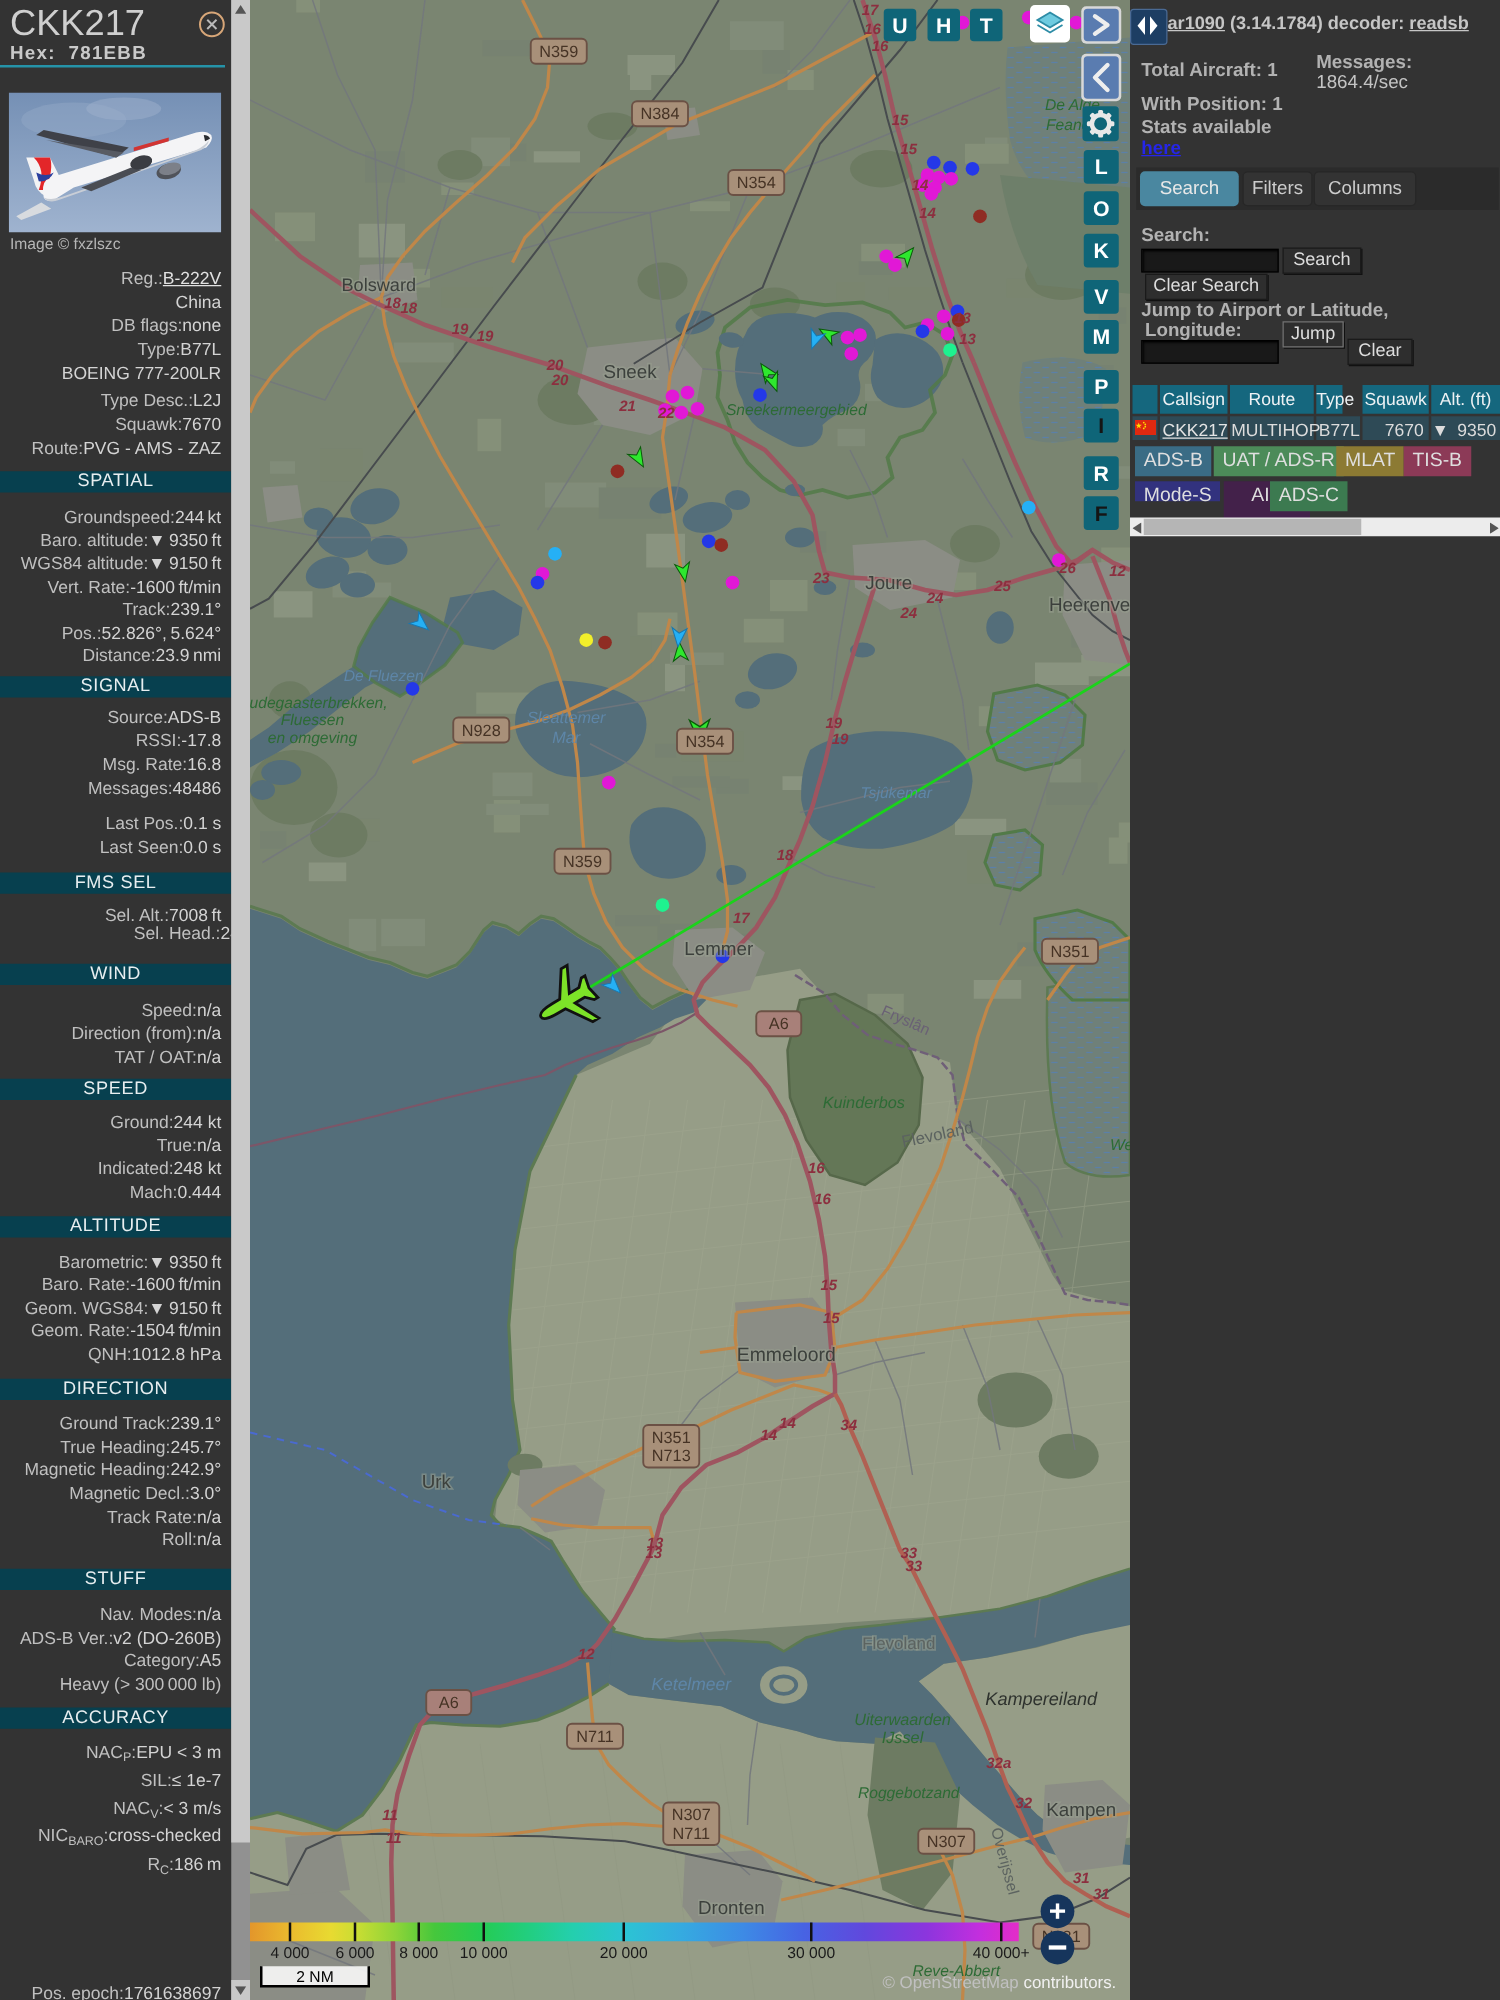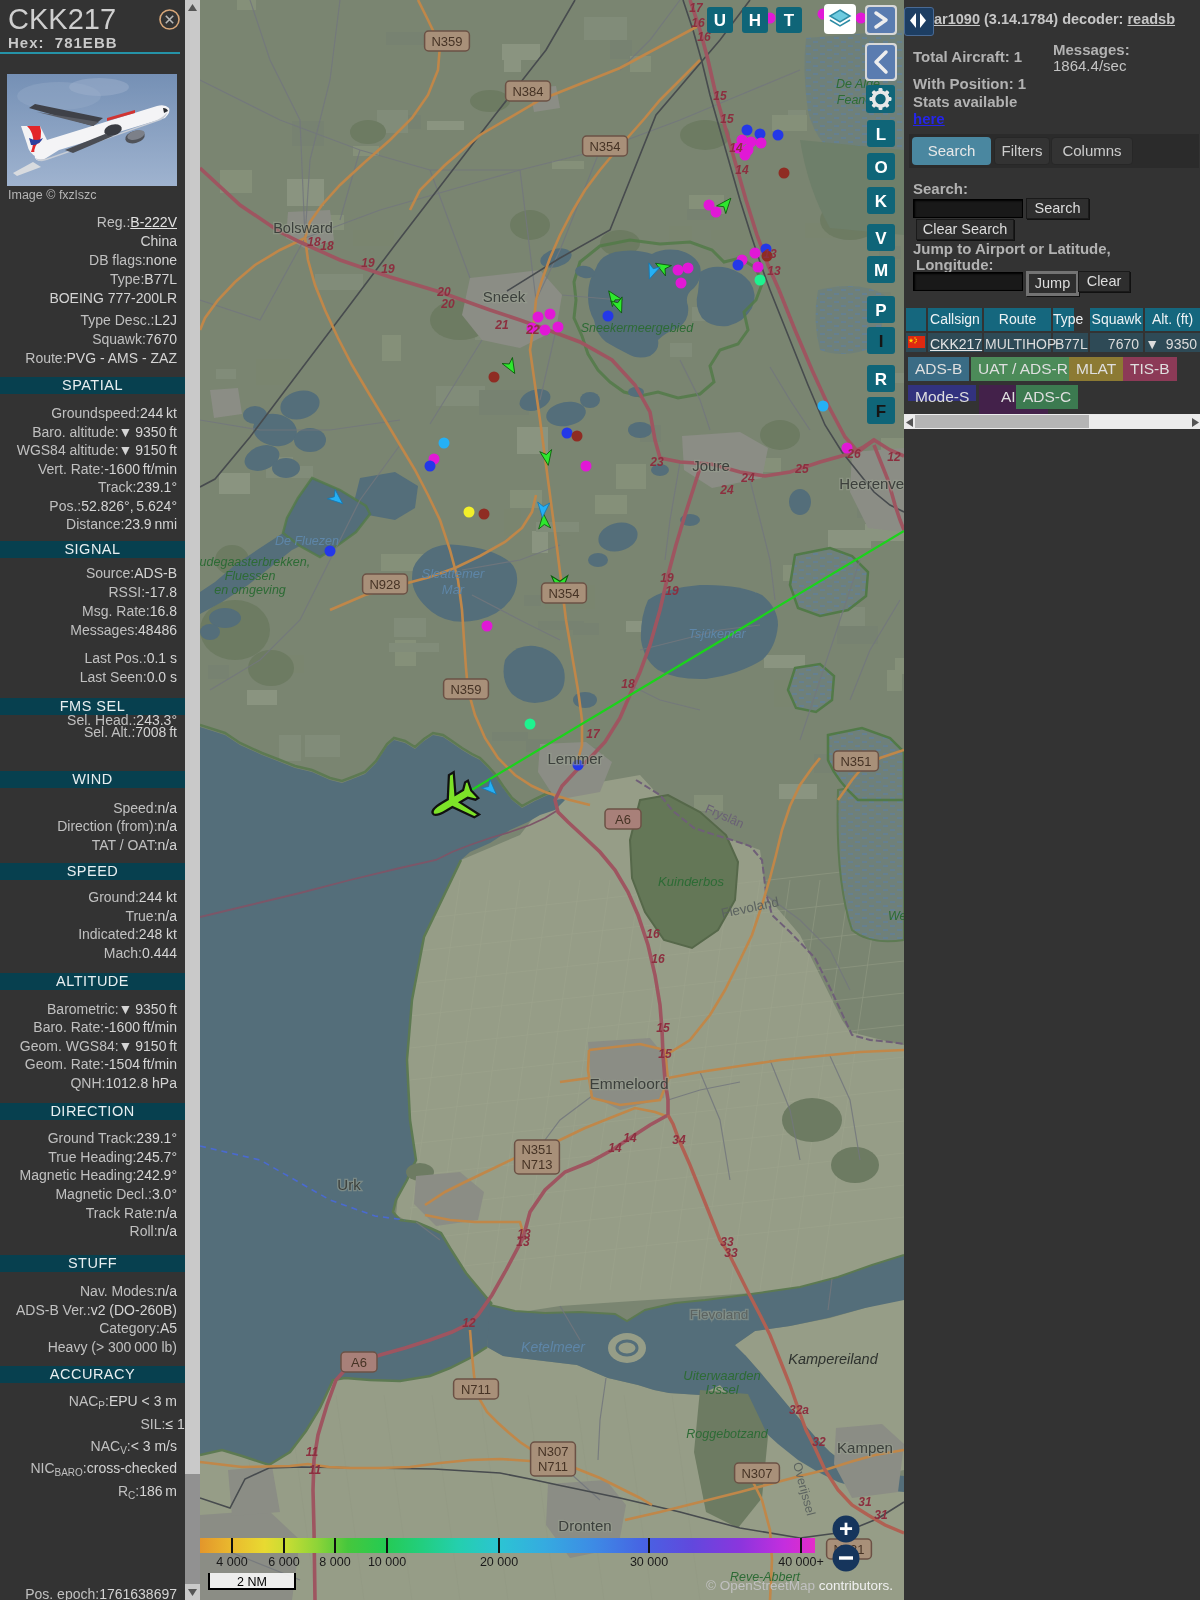--- a/index.html
+++ b/index.html
@@ -140,21 +140,21 @@
   <div class="row" style="top:669px;">
       <span class="lb">Last Seen:</span>
       <span>0.0 s</span>
     </div>
 
   <div class="sech" style="top:698px;">FMS SEL</div>
   <div class="row" style="top:724px;">
       <span class="lb">Sel. Alt.:</span>
       <span>7008 ft</span>
     </div>
-  <div class="row" style="top:712px;">
+  <div class="row" style="top:738px;margin-left:40px;">
       <span class="lb">Sel. Head.:</span>
       <span>243.3°</span>
     </div>
 
   <div class="sech" style="top:771px;">WIND</div>
   <div class="row" style="top:800px;">
       <span class="lb">Speed:</span>
       <span>n/a</span>
     </div>
   <div class="row" style="top:818px;">
@@ -248,21 +248,21 @@
   <div class="row" style="top:1339px;">
       <span class="lb">Heavy (&gt; 300 000 lb)</span>
       <span></span>
     </div>
 
   <div class="sech" style="top:1366px;">ACCURACY</div>
   <div class="row" style="top:1393px;">
       <span class="lb">NAC<sub>P</sub>:</span>
       <span>EPU &lt; 3 m</span>
     </div>
-  <div class="row" style="top:1416px;margin-left:28px;">
+  <div class="row" style="top:1416px;">
       <span class="lb">SIL:</span>
       <span>≤ 1e-7</span>
     </div>
   <div class="row" style="top:1438px;">
       <span class="lb">NAC<sub>V</sub>:</span>
       <span>&lt; 3 m/s</span>
     </div>
   <div class="row" style="top:1460px;">
       <span class="lb">NIC<sub>BARO</sub>:</span>
       <span>cross-checked</span>
@@ -933,21 +933,21 @@
 <div class="abs" style="left:8px;top:137px;width:79px;height:28px;background:#4a87a0;border-radius:4px;color:#e8e8e8;font-size:15px;text-align:center;line-height:28px;">Search</div>
 <div class="abs" style="left:90px;top:137px;width:56px;height:28px;background:#333;border:1px solid #272727;box-sizing:border-box;border-radius:4px;color:#ccc;font-size:15px;text-align:center;line-height:26px;">Filters</div>
 <div class="abs" style="left:147px;top:137px;width:82px;height:28px;background:#333;border:1px solid #272727;box-sizing:border-box;border-radius:4px;color:#ccc;font-size:15px;text-align:center;line-height:26px;">Columns</div>
 <div class="abs" style="left:9px;top:180px;font-size:15px;font-weight:bold;color:#b2b2b2;">Search:</div>
 <div class="abs" style="left:9px;top:199px;width:108px;height:17px;background:#191919;border:1px solid #000;box-shadow:inset 1px 1px 2px #000;"></div>
 <div class="abs" style="left:122px;top:198px;width:61px;height:19px;background:#2e2e2e;border:1px solid #1a1a1a;box-shadow:1px 1px 0 #111;color:#ddd;font-size:14.5px;text-align:center;line-height:19px;">Search</div>
 <div class="abs" style="left:12px;top:219px;width:96px;height:19px;background:#2e2e2e;border:1px solid #1a1a1a;box-shadow:1px 1px 0 #111;color:#ddd;font-size:14.5px;text-align:center;line-height:19px;">Clear Search</div>
 <div class="abs" style="left:9px;top:240px;font-size:15px;font-weight:bold;color:#b2b2b2;">Jump to Airport or Latitude,</div>
 <div class="abs" style="left:12px;top:256px;font-size:15px;font-weight:bold;color:#b2b2b2;">Longitude:</div>
 <div class="abs" style="left:9px;top:272px;width:108px;height:17px;background:#191919;border:1px solid #000;box-shadow:inset 1px 1px 2px #000;"></div>
-<div class="abs" style="left:122px;top:271px;width:47px;height:19px;background:#2e2e2e;border:3px solid #737373;box-shadow:1px 1px 0 #111;color:#ddd;font-size:14.5px;text-align:center;line-height:19px;">Jump</div>
+<div class="abs" style="left:122px;top:257px;width:47px;height:19px;background:#2e2e2e;border:1px solid #737373;box-shadow:1px 1px 0 #111;color:#ddd;font-size:14.5px;text-align:center;line-height:19px;">Jump</div>
 <div class="abs" style="left:174px;top:271px;width:50px;height:19px;background:#2e2e2e;border:1px solid #1a1a1a;box-shadow:1px 1px 0 #111;color:#ddd;font-size:14.5px;text-align:center;line-height:19px;">Clear</div>
 <div class="abs" style="left:2px;top:308px;width:20px;height:23px;background:#15677e;color:#eef2f4;font-size:14px;text-align:center;line-height:23px;"></div>
 <div class="abs" style="left:24px;top:308px;width:54px;height:23px;background:#15677e;color:#eef2f4;font-size:14px;text-align:center;line-height:23px;">Callsign</div>
 <div class="abs" style="left:80px;top:308px;width:67px;height:23px;background:#15677e;color:#eef2f4;font-size:14px;text-align:center;line-height:23px;">Route</div>
 <div class="abs" style="left:149px;top:308px;width:21px;height:23px;background:#15677e;color:#eef2f4;font-size:14px;text-align:center;line-height:23px;">Type</div>
 <div class="abs" style="left:186px;top:308px;width:53px;height:23px;background:#15677e;color:#eef2f4;font-size:14px;text-align:center;line-height:23px;">Squawk</div>
 <div class="abs" style="left:241px;top:308px;width:55px;height:23px;background:#15677e;color:#eef2f4;font-size:14px;text-align:center;line-height:23px;">Alt. (ft)</div>
 <div class="abs" style="left:2px;top:333px;width:20px;height:19px;background:#2e4a56;"></div>
 <div class="abs" style="left:24px;top:333px;width:54px;height:19px;background:#2e4a56;"></div>
 <div class="abs" style="left:80px;top:333px;width:67px;height:19px;background:#2e4a56;"></div>

